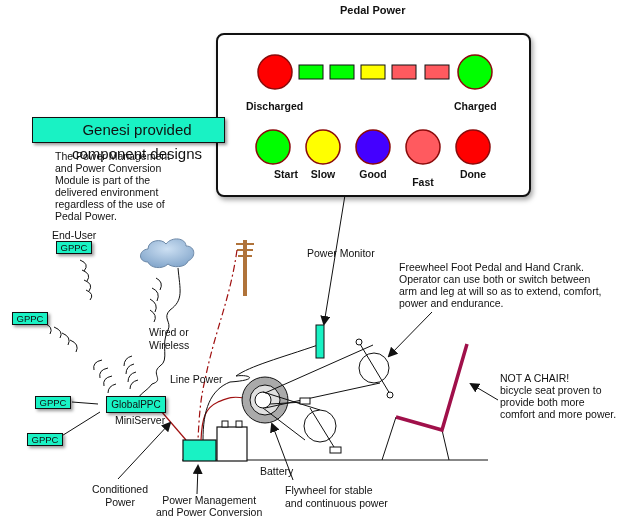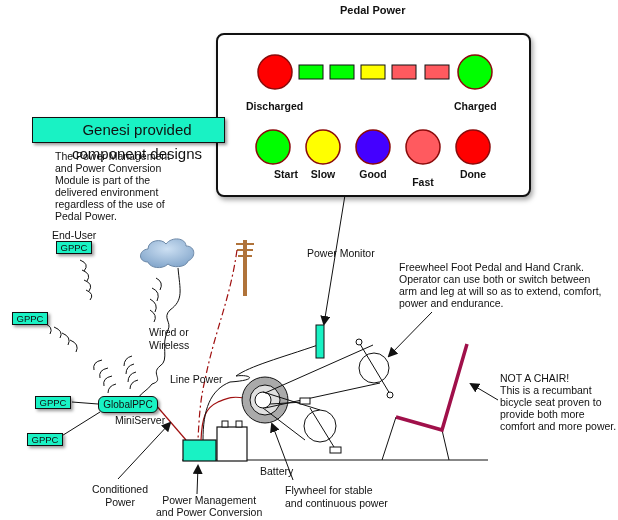--- a/index.html
+++ b/index.html
@@ -175,40 +175,39 @@
   <div>delivered environment</div>
   <div>regardless of the use of</div>
   <div>Pedal Power.</div>
 </div>
 
 <div class="t" style="left:52px; top:229px;">End-User</div>
 <div class="gbox gppc" style="left:56px; top:241px;">GPPC</div>
 <div class="gbox gppc" style="left:12px; top:312px;">GPPC</div>
 <div class="gbox gppc" style="left:35px; top:396px;">GPPC</div>
 <div class="gbox gppc" style="left:27px; top:433px;">GPPC</div>
-<div class="gbox" style="left:98px; top:396px; width:58px; height:15px; line-height:15px;border-radius:6px;">GlobalPPC</div>
+<div class="gbox" style="left:106px; top:396px; width:58px; height:15px; line-height:15px;">GlobalPPC</div>
 <div class="t" style="left:103px; top:414px;padding-left:12px;">MiniServer</div>
 
 <div class="t" style="left:149px; top:326px;">
   <div>Wired or</div>
   <div>Wireless</div>
 </div>
 <div class="t" style="left:170px; top:373px;">Line Power</div>
 <div class="t" style="left:307px; top:247px;">Power Monitor</div>
 <div class="t" style="left:216px; top:465px;padding-left:44px;">Battery</div>
 
 <div class="t" style="left:399px; top:261px; line-height:12px;">
   <div>Freewheel Foot Pedal and Hand Crank.</div>
   <div>Operator can use both or switch between</div>
   <div>arm and leg at will so as to extend, comfort,</div>
   <div>power and endurance.</div>
 </div>
 <div class="t" style="left:500px; top:372px; line-height:12px;">
   <div>NOT A CHAIR!</div>
-  <div>This is a recumbant</div>
   <div>bicycle seat proven to</div>
   <div>provide both more</div>
   <div>comfort and more power.</div>
 </div>
 <div class="t" style="left:92px; top:483px; text-align:center;">
   <div>Conditioned</div>
   <div>Power</div>
 </div>
 <div class="t" style="left:156px; top:494px; text-align:center; line-height:12px;">
   <div>Power Management</div>

